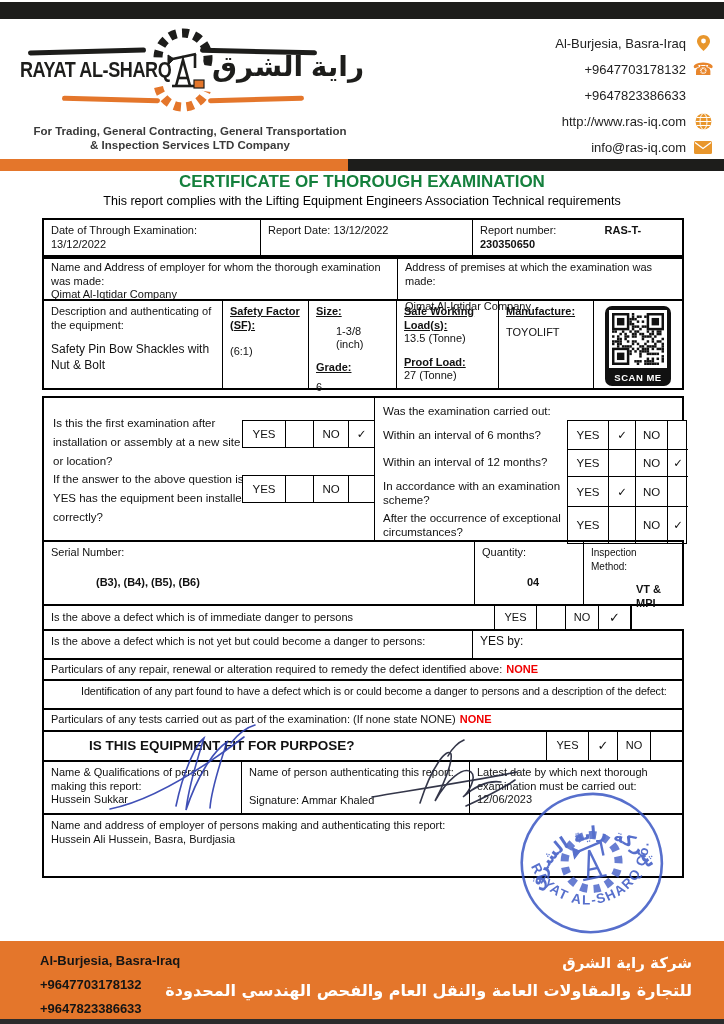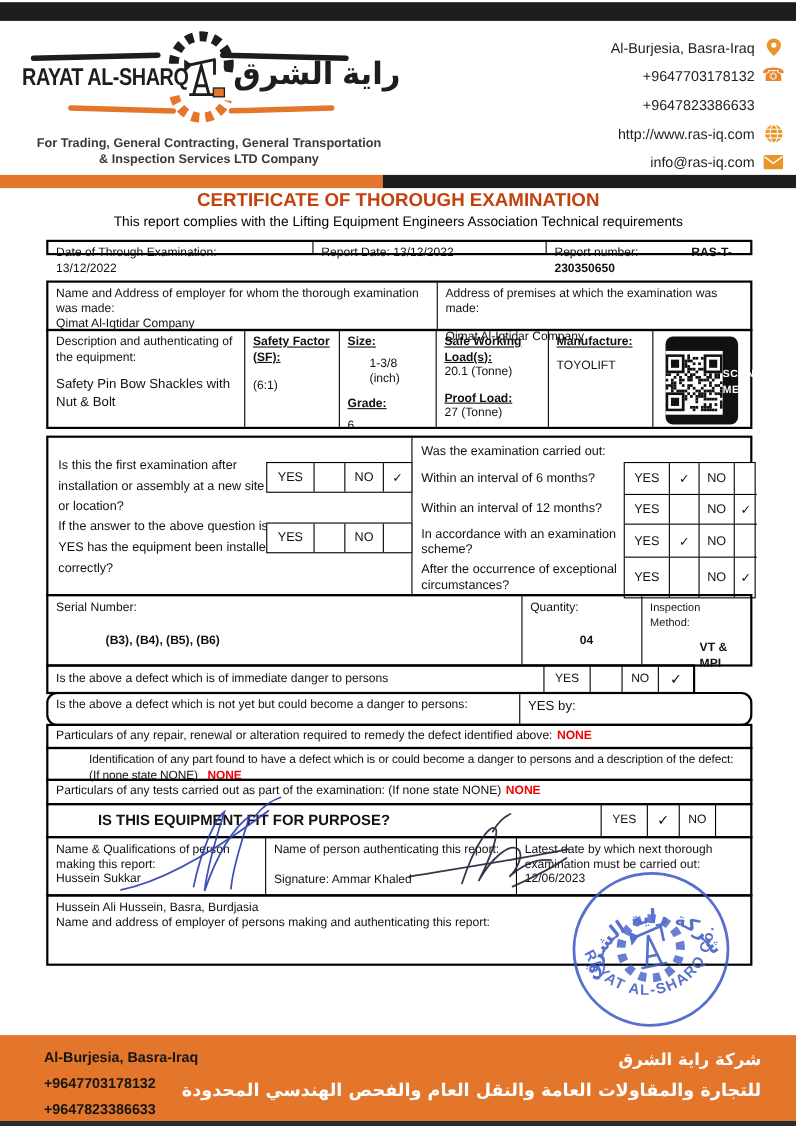--- a/index.html
+++ b/index.html
@@ -16,42 +16,42 @@
   .brand-ar{left:212px;top:50px;font-size:28px;font-weight:bold;color:#1d1d1b;white-space:nowrap;}
   .tagline{left:10px;top:124px;width:360px;text-align:center;font-size:11.5px;font-weight:bold;
            color:#3a3a3a;line-height:14px;}
   .swoosh{height:5px;background:#1d1d1b;border-radius:3px;}
   .swoosh.orange{background:#e4762b;}
   .contact{right:10px;top:30px;width:270px;}
   .c-row{display:flex;justify-content:flex-end;align-items:center;height:26px;font-size:13px;color:#222;}
   .c-ic{width:22px;height:18px;margin-left:6px;display:flex;align-items:center;justify-content:center;}
   .glyph-ic{color:#e8862c;font-size:17px;line-height:1;font-family:"DejaVu Sans",sans-serif;}
   
-  .doc-title{left:0;top:172px;width:724px;text-align:center;font-size:17px;font-weight:bold;color:#c2410c;}
+  .doc-title{left:0;top:172px;width:724px;text-align:center;font-size:17px;font-weight:bold;color:#15803d;}
   .doc-sub{left:0;top:194px;width:724px;text-align:center;font-size:12.5px;color:#000;}
   
   .sect{position:absolute;border:2px solid #000;background:transparent;box-sizing:border-box;display:flex;}
   .cell{box-sizing:border-box;padding:4px 7px;font-size:11px;line-height:13.5px;position:relative;}
   .bl{border-left:1px solid #000;}
   .bt{border-top:1px solid #000;}
   .bold{font-weight:bold;padding-left:45px;}
   .ul{font-weight:bold;text-decoration:underline;}
   .red{color:#f00000;font-weight:bold;}
   .chk{font-size:13px;font-weight:bold;}
   .ynGrid{position:absolute;display:flex;border:1px solid #000;background:#fff;box-sizing:border-box;}
   .ynGrid>div{box-sizing:border-box;display:flex;align-items:center;justify-content:center;font-size:11.5px;}
   .rgrid{position:absolute;left:523px;top:22px;width:120px;display:grid;
          grid-template-columns:40px 27px 32px 21px;grid-template-rows:28px 27px 30px 37px;
          border:1px solid #000;box-sizing:border-box;background:#fff;}
   .rgrid>div{box-sizing:border-box;display:flex;align-items:center;justify-content:center;font-size:11.5px;}
   .rlab{position:absolute;left:339px;width:182px;font-size:11.5px;line-height:14px;}
   .qlab{position:absolute;left:9px;width:200px;font-size:11.5px;line-height:19px;}
   
   .qrframe{position:absolute;left:11px;top:5px;width:66px;height:80px;background:#111;border-radius:7px;
-           display:flex;flex-direction:row;align-items:center;}
+           display:flex;flex-direction:column;align-items:center;}
   .qrwhite{margin-top:4px;width:58px;height:58px;background:#fff;display:flex;align-items:center;justify-content:center;}
   .qrcap{color:#fff;font-size:9.5px;font-weight:bold;margin-top:3px;letter-spacing:.5px;}
   
   .footer{left:0;top:941px;width:724px;height:78px;background:#e4762b;}
   .f-left{left:40px;top:949px;font-size:13px;font-weight:bold;color:#151515;line-height:24px;}
   .f-right{right:32px;top:950px;text-align:right;color:#fff;font-weight:bold;line-height:27px;
            font-family:"DejaVu Sans",sans-serif;}
   .bottombar{left:0;top:1019px;width:724px;height:5px;background:#2b2b2b;}
   svg{display:block;}
 </style>
@@ -143,26 +143,26 @@
       </span>
     </div>
   </div>
 
   <div class="abs sep-orange"></div>
   <div class="abs sep-black"></div>
 
   <div class="abs doc-title">CERTIFICATE OF THOROUGH EXAMINATION</div>
   <div class="abs doc-sub">This report complies with the Lifting Equipment Engineers Association Technical requirements</div>
 
-  <div class="sect" style="left:42px;top:218px;width:642px;height:14px;">
+  <div class="sect" style="left:42px;top:218px;width:642px;height:41px;">
     <div class="cell" style="width:216px;">
       <span>Date of Through Examination:</span>
       <span>13/12/2022</span>
     </div>
-    <div class="cell bl" style="width:212px;margin-left:24px;">
+    <div class="cell bl" style="width:212px;">
       <span>Report Date:</span>
       <span>13/12/2022</span>
     </div>
     <div class="cell bl" style="flex:1;">
       <span>Report number:</span>
       <span class="bold">RAS-T-230350650</span>
     </div>
   </div>
 
   <div class="sect" style="left:42px;top:255px;width:642px;height:46px;">
@@ -186,21 +186,21 @@
       <div style="margin-top:13px;">(6:1)</div>
     </div>
     <div class="cell bl" style="width:88px;">
       <div class="ul">Size:</div>
       <div style="margin-top:6px;margin-left:20px;">1-3/8 (inch)</div>
       <div class="ul" style="margin-top:9px;">Grade:</div>
       <div style="margin-top:7px;">6</div>
     </div>
     <div class="cell bl" style="width:102px;">
       <div class="ul">Safe Working Load(s):</div>
-      <div>20.1 (Tonne)</div>
+      <div>13.5 (Tonne)</div>
       <div class="ul" style="margin-top:10px;">Proof Load:</div>
       <div>27 (Tonne)</div>
     </div>
     <div class="cell bl" style="width:95px;">
       <div class="ul">Manufacture:</div>
       <div style="margin-top:7px;">TOYOLIFT</div>
     </div>
     <div class="cell bl" style="flex:1;padding:0;">
       <div class="qrframe">
         <div class="qrwhite">
@@ -413,41 +413,37 @@
   </div>
 
   <div class="sect" style="left:42px;top:604px;width:590px;height:27px;">
     <div class="cell" style="flex:1;display:flex;align-items:center;">Is the above a defect which is of immediate danger to persons</div>
     <div class="cell bl" style="width:42px;display:flex;align-items:center;justify-content:center;">YES</div>
     <div class="cell bl chk" style="width:29px;display:flex;align-items:center;justify-content:center;"></div>
     <div class="cell bl" style="width:33px;display:flex;align-items:center;justify-content:center;">NO</div>
     <div class="cell bl chk" style="width:32px;display:flex;align-items:center;justify-content:center;">✓</div>
   </div>
 
-  <div class="sect" style="left:42px;top:629px;width:642px;height:31px;border-radius:10px;">
+  <div class="sect" style="left:42px;top:629px;width:642px;height:31px;">
     <div class="cell" style="width:428px;">
       <div>Is the above a defect which is not yet but could become a danger to persons:</div>
     </div>
     <div class="cell bl" style="flex:1;font-size:12px;">YES by:</div>
   </div>
 
   <div class="sect" style="left:42px;top:658px;width:642px;height:23px;">
     <div class="cell" style="flex:1;display:flex;align-items:center;gap:4px;">
       <span>Particulars of any repair, renewal or alteration required to remedy the defect identified above:</span>
       <span class="red">NONE</span>
     </div>
   </div>
 
   <div class="sect" style="left:42px;top:679px;width:642px;height:31px;">
     <div class="cell" style="flex:1;font-size:10.8px;letter-spacing:-.1px;margin-left:30px;">
       <div>Identification of any part found to have a defect which is or could become a danger to persons and a description of the defect:</div>
-      <div>
-        <span>(If none state NONE)</span>
-        <span class="red" style="margin-left:6px;">NONE</span>
-      </div>
     </div>
   </div>
 
   <div class="sect" style="left:42px;top:708px;width:642px;height:24px;">
     <div class="cell" style="flex:1;display:flex;align-items:center;gap:4px;">
       <span>Particulars of any tests carried out as part of the examination: (If none state NONE)</span>
       <span class="red">NONE</span>
     </div>
   </div>
 
@@ -469,22 +465,22 @@
       <div style="margin-top:14px;">Signature: Ammar Khaled</div>
     </div>
     <div class="cell bl" style="flex:1;">
       <div>Latest date by which next thorough examination must be carried out:</div>
       <div>12/06/2023</div>
     </div>
   </div>
 
   <div class="sect" style="left:42px;top:813px;width:642px;height:65px;">
     <div class="cell" style="flex:1;">
+      <div>Name and address of employer of persons making and authenticating this report:</div>
       <div>Hussein Ali Hussein, Basra, Burdjasia</div>
-      <div>Name and address of employer of persons making and authenticating this report:</div>
     </div>
   </div>
 
   <svg class="abs" style="left:0;top:0;width:724px;height:1024px;pointer-events:none;z-index:5;">
     <g stroke="#2b3cae" stroke-width="1.6" fill="none" opacity="0.9" stroke-linecap="round">
       <path d="M110,809 C150,801 195,774 244,737"></path>
       <path d="M176,806 C184,768 197,743 204,738 C196,763 188,792 186,810 C197,777 213,751 227,742 C219,766 211,794 210,808"></path>
       <path d="M231,743 C239,733 248,727 255,725"></path>
     </g>
     <g stroke="#23263a" stroke-width="1.6" fill="none" opacity="0.92" stroke-linecap="round">

